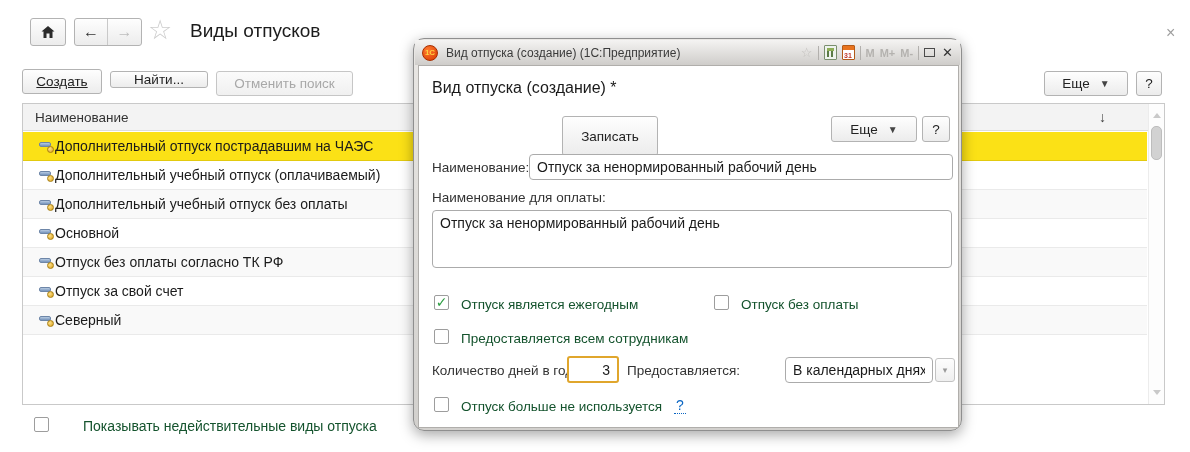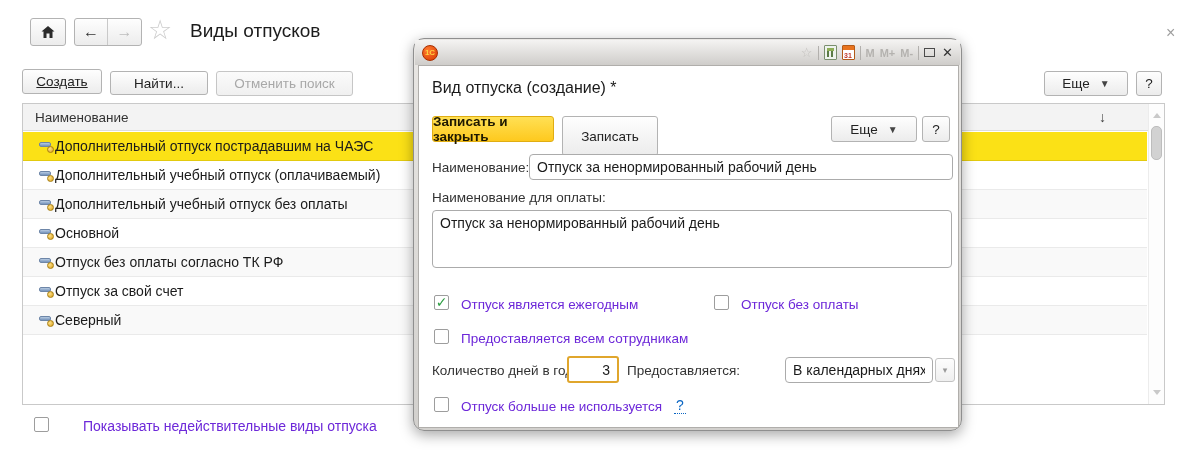--- a/index.html
+++ b/index.html
@@ -22,21 +22,21 @@
   .navhalf { width:50%; display:flex; align-items:center; justify-content:center;
              font-size:16px; font-weight:bold; }
   .nav-back { color:#333; border-right:1px solid #c9c9c9; }
   .nav-fwd { color:#bdbdbd; }
   .fav-star { position:absolute; left:148px; top:14px; font-size:27px; color:#cdcdcd; }
   .page-title { position:absolute; left:190px; top:20px; font-size:19px; color:#1c1c1c; }
   .win-close { position:absolute; left:1166px; top:24px; font-size:16px; color:#9e9e9e; }
 
   
   .cb-create { left:22px; top:69px; width:80px; height:25px;text-decoration:underline; }
-  .cb-find   { left:110px; top:71px; width:98px; height:24px; }
+  .cb-find   { left:110px; top:71px; width:98px; height:17px; }
   .cb-cancel { left:216px; top:71px; width:137px; height:25px; }
   .cb-more   { left:1044px; top:71px; width:84px; height:25px; }
   .cb-help   { left:1136px; top:71px; width:26px; height:25px; }
 
   
   .tbl { position:absolute; left:22px; top:103px; width:1143px; height:302px;
          border:1px solid #c9c9c9; background:#fff; }
   .tbl-header { position:absolute; left:0; top:0; right:16px; height:27px;
                 background:#f3f3f3; border-bottom:1px solid #dcdcdc;
                 display:flex; align-items:center; padding-left:12px; font-size:13.5px; color:#333; }
@@ -61,21 +61,21 @@
   .vs-thumb{ position:absolute; top:22px; left:2px; width:11px; height:34px;
              background:#d2d2d2; border:1px solid #bdbdbd; border-radius:5px; }
   .vs-down { position:absolute; bottom:9px; left:4px; width:0; height:0;
              border-left:4px solid transparent; border-right:4px solid transparent;
              border-top:5px solid #c9c9c9; }
 
   
   .cbx { position:absolute; width:15px; height:15px; border:1px solid #9d9d9d; border-radius:2px;
          background:#fff; display:flex; align-items:center; justify-content:center; }
   .cbx .mark { color:#2f9e44; font-size:14px; font-weight:bold; line-height:1; margin-top:-2px; }
-  .cbx-label { position:absolute; font-size:13.5px; color:#6d28d9; white-space:nowrap; }
+  .cbx-label { position:absolute; font-size:13.5px; color:#14532d; white-space:nowrap; }
   .footer-cbx { left:34px; top:417px; }
   .footer-cbx-label { left:67px; top:418px; font-size:14px;margin-left:16px; }
 
   
   .dialog { position:absolute; left:413px; top:38px; width:549px; height:393px;
             background:linear-gradient(#e9e7e4,#d2d0cd); border:1px solid #8f8f8f; border-radius:11px;
             box-shadow:0 4px 14px rgba(0,0,0,0.35); }
   .dlg-titlebar { position:absolute; left:1px; top:1px; right:1px; height:25px;
                   background:linear-gradient(#f4f3f2,#cfcdca); display:flex; align-items:center; }
   .logo-1c { position:relative; width:16px; height:16px; margin-left:7px; border-radius:50%;
@@ -226,20 +226,21 @@
       <div class="vs-down"></div>
     </div>
   </div>
 
   <div class="cbx footer-cbx"></div>
   <div class="cbx-label footer-cbx-label">Показывать недействительные виды отпуска</div>
 
   <div class="dialog">
     <div class="dlg-titlebar">
       <div class="logo-1c">1С</div>
+      <div class="dlg-title">Вид отпуска (создание)  (1С:Предприятие)</div>
       <div class="tb-icons">
         <span class="tb-star">☆</span>
         <span class="tb-sep"></span>
         <span class="ico-calc">
             <span class="scr"></span>
             <span class="keys"></span>
           </span>
         <span class="ico-cal">
             <span class="top"></span>
             <span class="num">31</span>
@@ -250,21 +251,20 @@
         <span class="tb-m">M-</span>
         <span class="tb-sep"></span>
         <span class="tb-max"></span>
         <span class="tb-close">✕</span>
       </div>
     </div>
 
     <div class="dlg-content">
       <div class="dlg-heading">Вид отпуска (создание) *</div>
 
-      <div class="btn dlg-btn-save-close">Записать и закрыть</div>
       <div class="btn dlg-btn-save">Записать</div>
       <div class="btn dlg-btn-more">
         <span>Еще</span>
         <span class="caret">▼</span>
       </div>
       <div class="btn dlg-btn-help">?</div>
 
       <div class="fld-label name-label">Наименование:</div>
       <input class="inp name-input" value="Отпуск за ненормированный рабочий день" style="">
 

